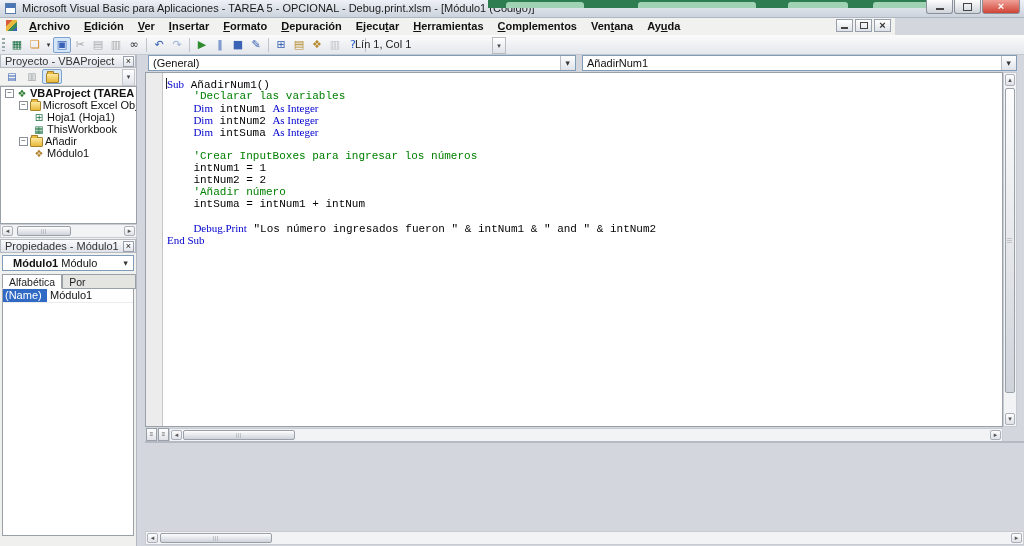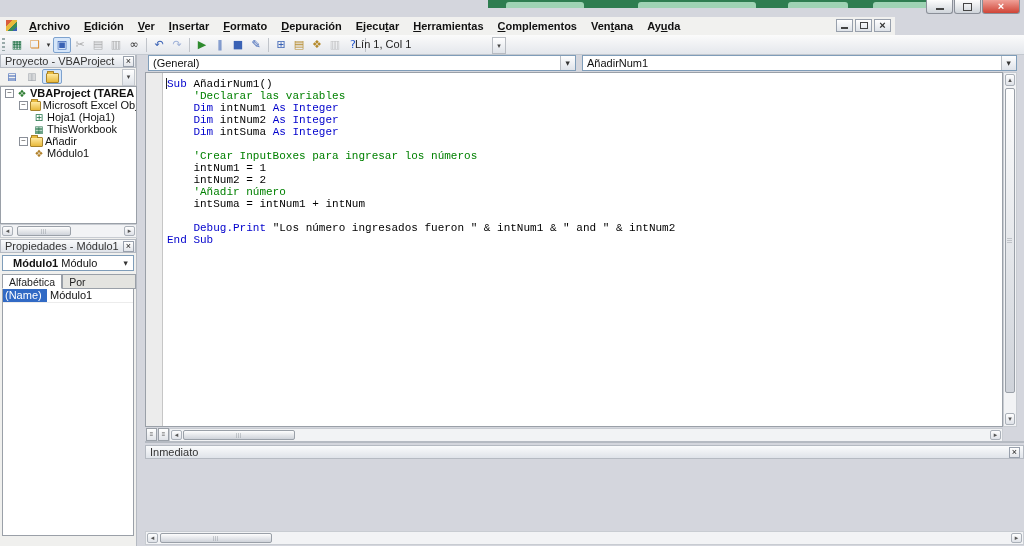--- a/index.html
+++ b/index.html
@@ -122,21 +122,21 @@
          box-sizing:border-box;line-height:14px;padding-left:4px;}
   .combo-general{left:3px;width:428px;}
   .combo-proc{left:437px;width:435px;}
   .code-area{position:absolute;left:0px;top:18px;width:858px;height:355px;background:#fff;
              border:1px solid #9aa0a8;box-sizing:border-box;}
   .code-margin{position:absolute;left:0;top:0;width:16px;height:100%;background:#ececec;
                border-right:1px solid #c6c6c6;}
   .code-lines{position:absolute;left:21px;top:5px;font-family:"Liberation Mono","DejaVu Sans Mono",monospace;
               font-size:11px;line-height:12px;white-space:pre;}
   .code-line{height:12px;}
-  .tok-kw{color:var(--kw,#0000cc);}
+  .tok-kw{color:var(--kw,#0000cc);font-family:Liberation Serif, serif;}
   .tok-cm{color:var(--cm,#008000);}
   .tok-tx{color:#000;}
   .caret{position:absolute;left:20px;top:5px;width:1px;height:11px;background:#222;}
   .view-btns{position:absolute;left:1px;top:374px;display:flex;}
   .view-btn{width:11px;height:13px;border:1px solid #9aa0a8;background:linear-gradient(#fff,#e0e3e8);
             box-sizing:border-box;margin-right:1px;font-size:6px;text-align:center;line-height:11px;color:#555;}
   .view-btn::before{content:"≡";}
   
   .immediate{position:absolute;left:145px;top:442px;width:879px;height:104px;background:#d4d6dd;z-index:2;}
   .imm-header{top:3px;}
@@ -151,20 +151,24 @@
 
 <div class="screen">
 
   <div class="bg-strip">
     <div class="bg-tab" style="left:18px;width:78px;"></div>
     <div class="bg-tab" style="left:150px;width:118px;"></div>
     <div class="bg-tab" style="left:300px;width:60px;"></div>
     <div class="bg-tab" style="left:385px;width:58px;"></div>
   </div>
 
+  <div class="titlebar">
+    <span class="app-icon"></span>
+    <span class="title-text">Microsoft Visual Basic para Aplicaciones - TAREA 5 - OPCIONAL - Debug.print.xlsm - [Módulo1 (Código)]</span>
+  </div>
   <div class="win-controls">
     <div class="win-btn">
         <span class="glyph-min"></span>
       </div>
     <div class="win-btn">
         <span class="glyph-restore"></span>
       </div>
     <div class="win-btn close">
         <span class="glyph-x"></span>
       </div>
@@ -354,24 +358,20 @@
     <div class="hscroll" style="left:24px;top:374px;width:834px;">
       <div class="sb-arrow" style="left:1px;top:1px;width:11px;height:10px;">◂</div>
       <div class="sb-thumb" style="left:13px;top:1px;width:112px;height:10px;"></div>
       <div class="sb-arrow" style="right:1px;top:1px;width:11px;height:10px;">▸</div>
     </div>
   </div>
 
   <div class="splitter-h"></div>
 
   <div class="immediate">
-    <div class="panel-header imm-header">
-      <span class="ph-title">Inmediato</span>
-      <span class="close-sq" style="right:3px;"></span>
-    </div>
     <div class="hscroll" style="left:0;top:89px;width:879px;">
       <div class="sb-arrow" style="left:1px;top:1px;width:11px;height:10px;">◂</div>
       <div class="sb-thumb" style="left:14px;top:1px;width:112px;height:10px;"></div>
       <div class="sb-arrow" style="right:1px;top:1px;width:11px;height:10px;">▸</div>
     </div>
   </div>
 
 </div>
 
 </body></html>

